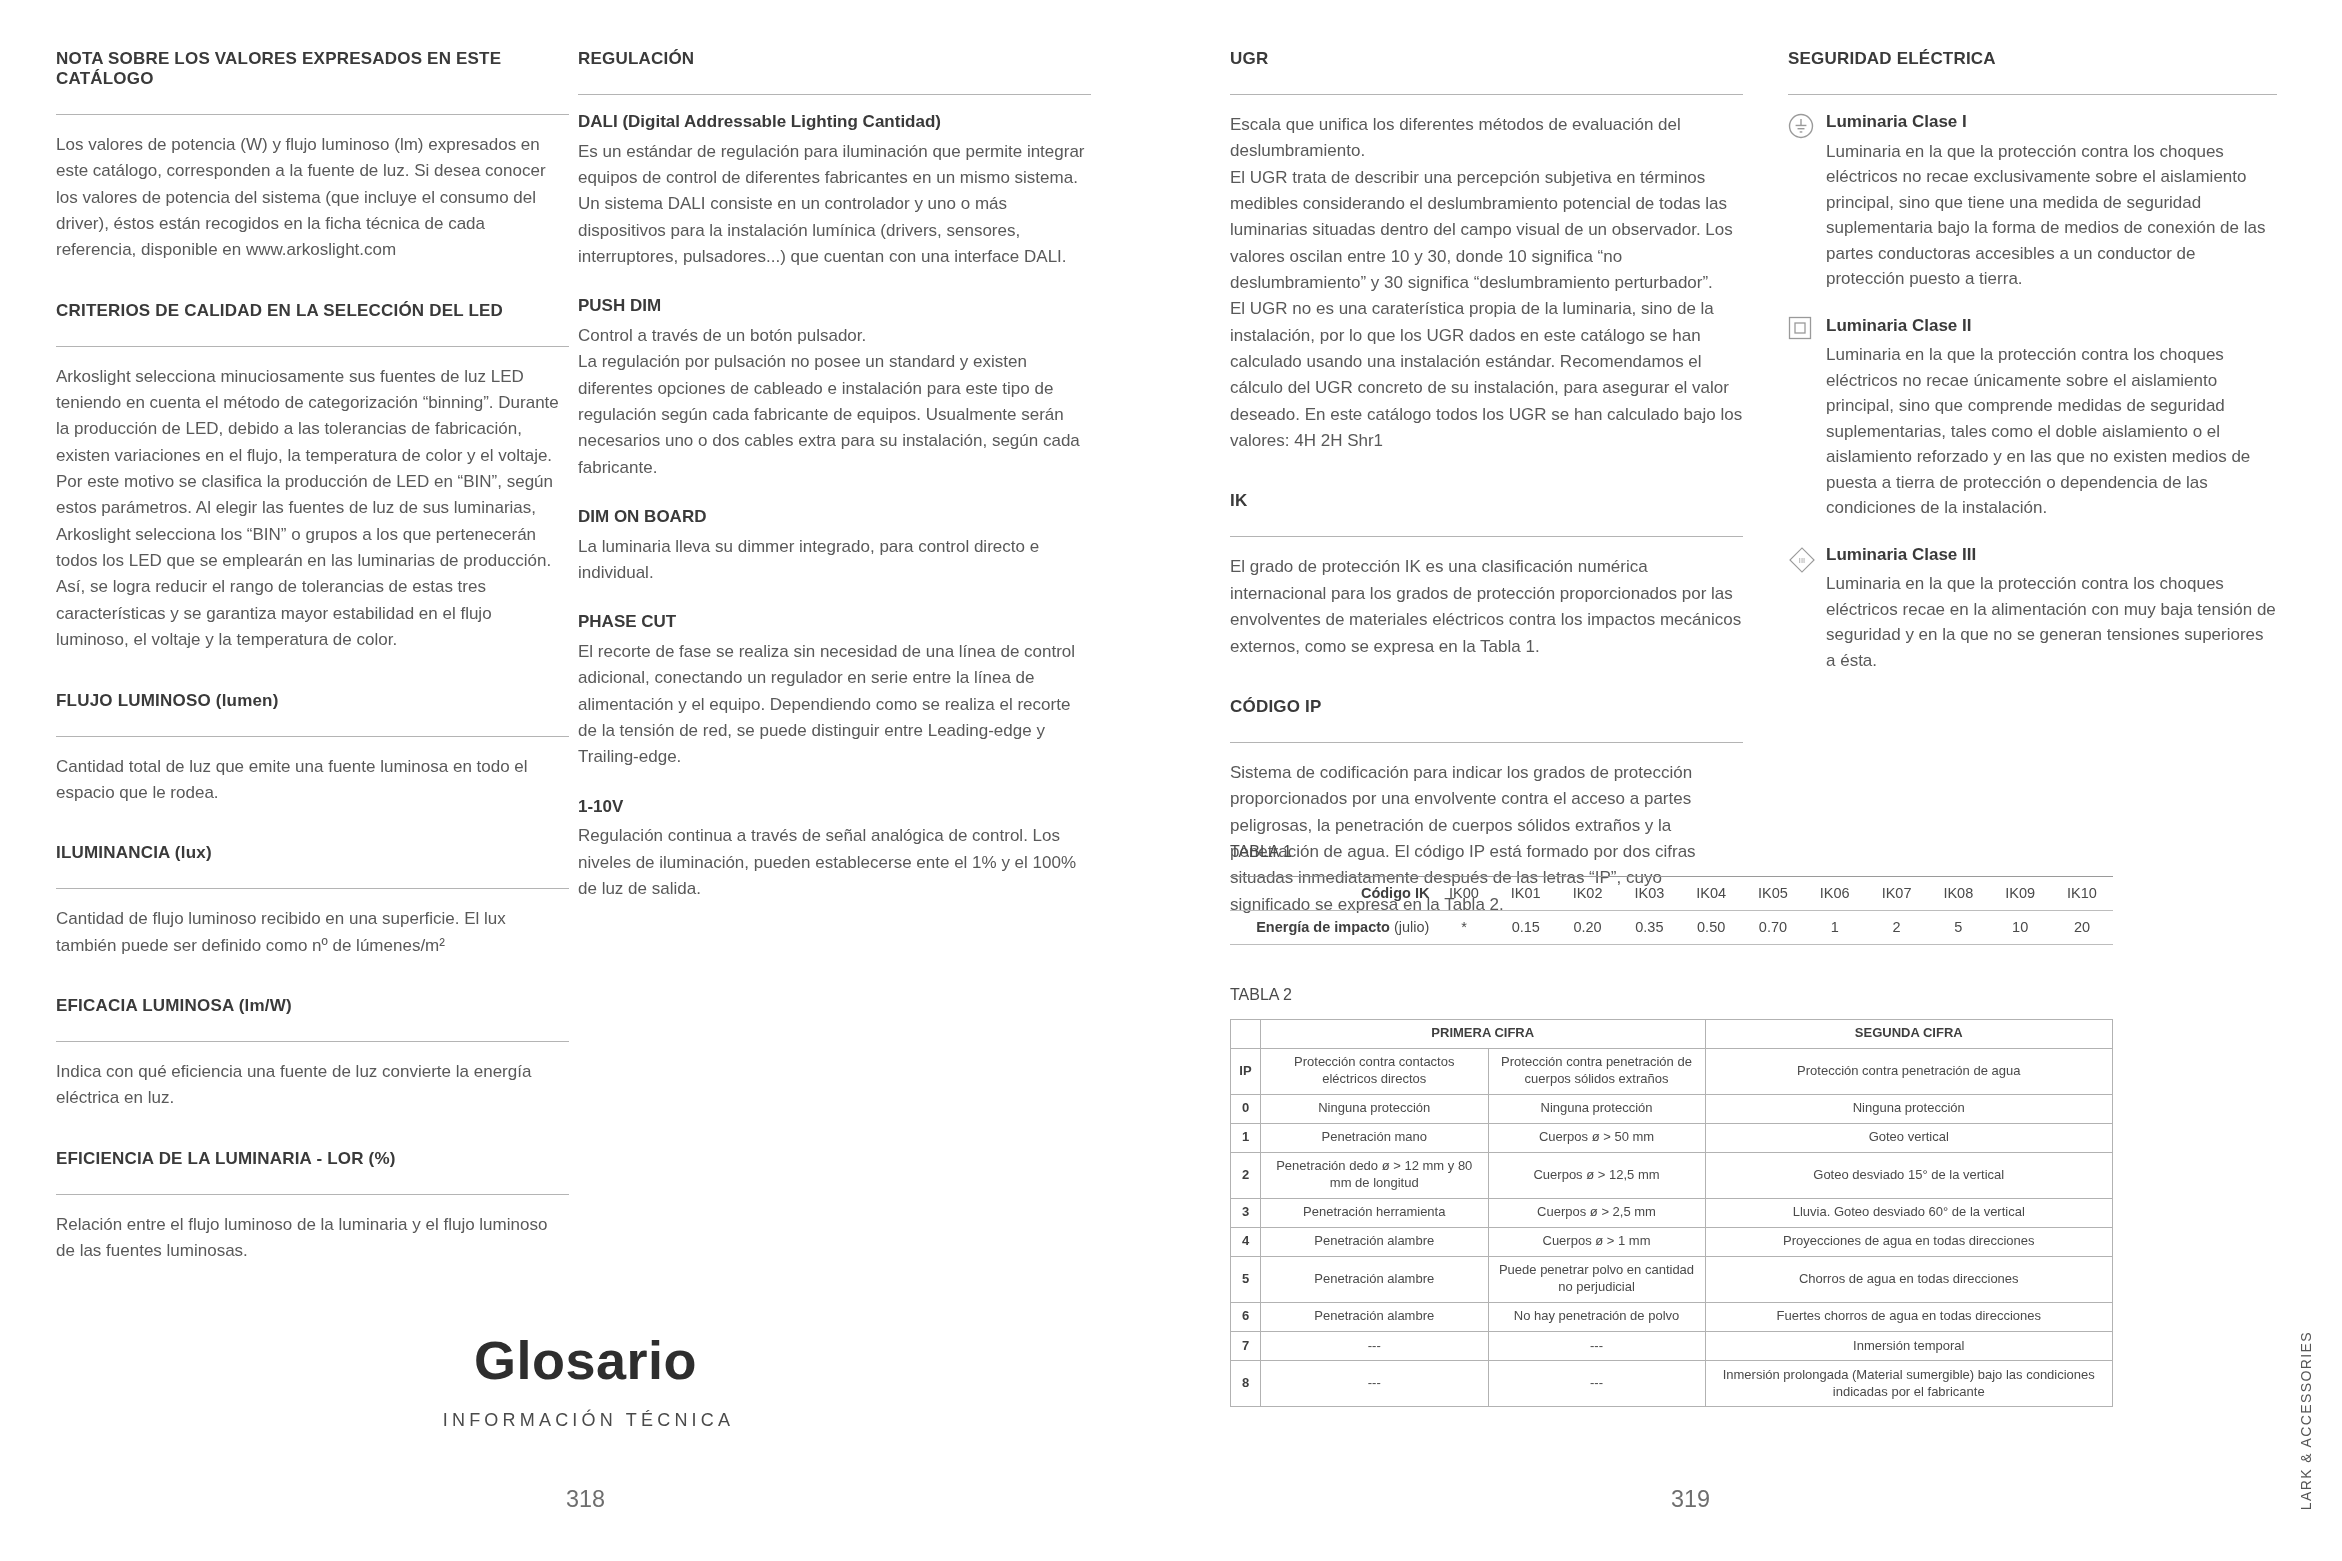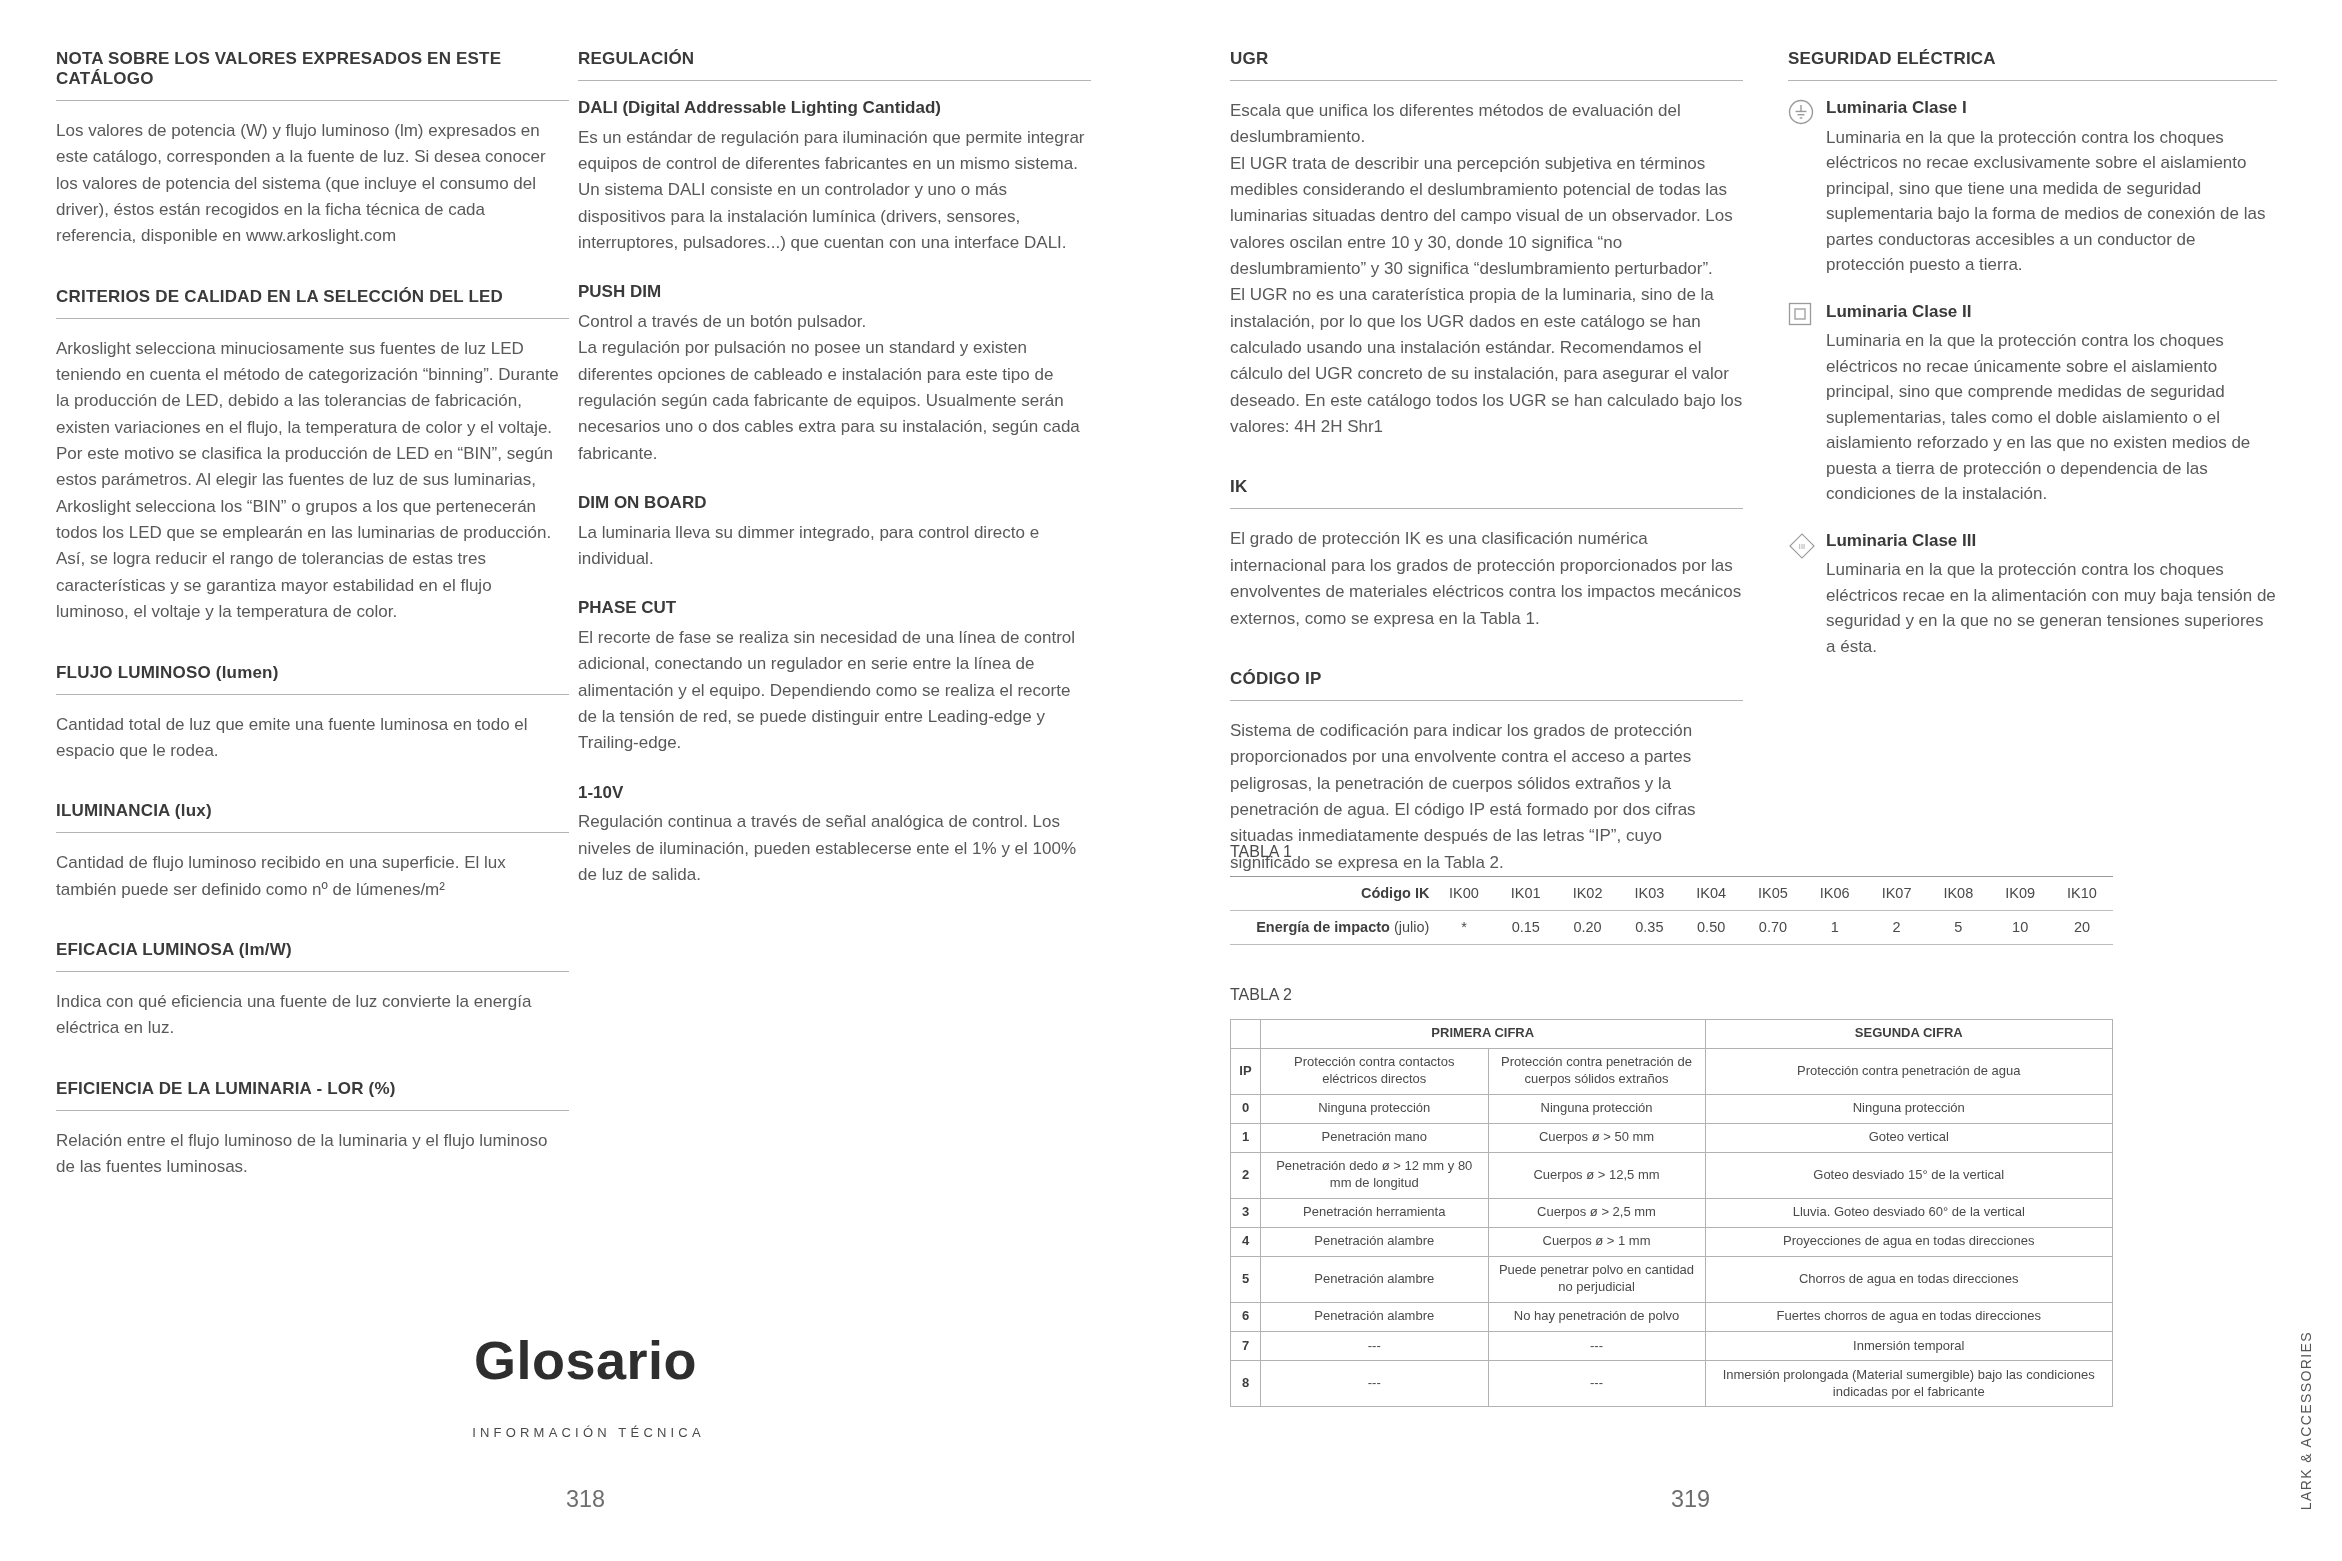--- a/index.html
+++ b/index.html
@@ -13,21 +13,21 @@
     overflow: hidden;
     color: #595959;
   }
   .col { position: absolute; top: 49px; }
 
   .heading {
     font-size: 17px;
     font-weight: 700;
     color: #3a3a3a;
     letter-spacing: 0.2px;
-    padding-bottom: 11px;
+    padding-bottom: 25px;
     border-bottom: 0.9px solid #b4b4b4;
     margin-bottom: 17px;
   }
   .body {
     font-size: 17px;
     line-height: 1.55;
     color: #595959;
     white-space: pre-line;
     margin-bottom: 37px;
   }
@@ -74,21 +74,21 @@
     padding: 5.6px 9.4px;
     text-align: center;
     vertical-align: middle;
   }
   table.t2 th { font-weight: 700; color: #3f3f3f; }
   table.t2 td.code { font-weight: 700; color: #3f3f3f; padding: 5.6px 3.7px; }
 
   
   .glosario { position: absolute; left: 0; top: 1329px; width: 1171px; text-align: center; }
   .glosario-title { font-size: 54px; font-weight: 700; color: #2e2e2e; letter-spacing: 0.5px; }
-  .glosario-sub { font-size: 13px; letter-spacing: 4.2px; color: #4a4a4a; margin-top: 34px; padding-left: 6px; }
+  .glosario-sub { font-size: 18px; letter-spacing: 4.2px; color: #4a4a4a; margin-top: 19px; padding-left: 6px; }
 
   .pagenum { position: absolute; top: 1486px; width: 1171px; text-align: center; font-size: 23.4px; color: #6e6e6e; }
   .pagenum-left { left: 0; }
   .pagenum-right { left: 1105px; }
 
   .side-label {
     position: absolute;
     right: 28px;
     bottom: 52px;
     writing-mode: vertical-rl;

